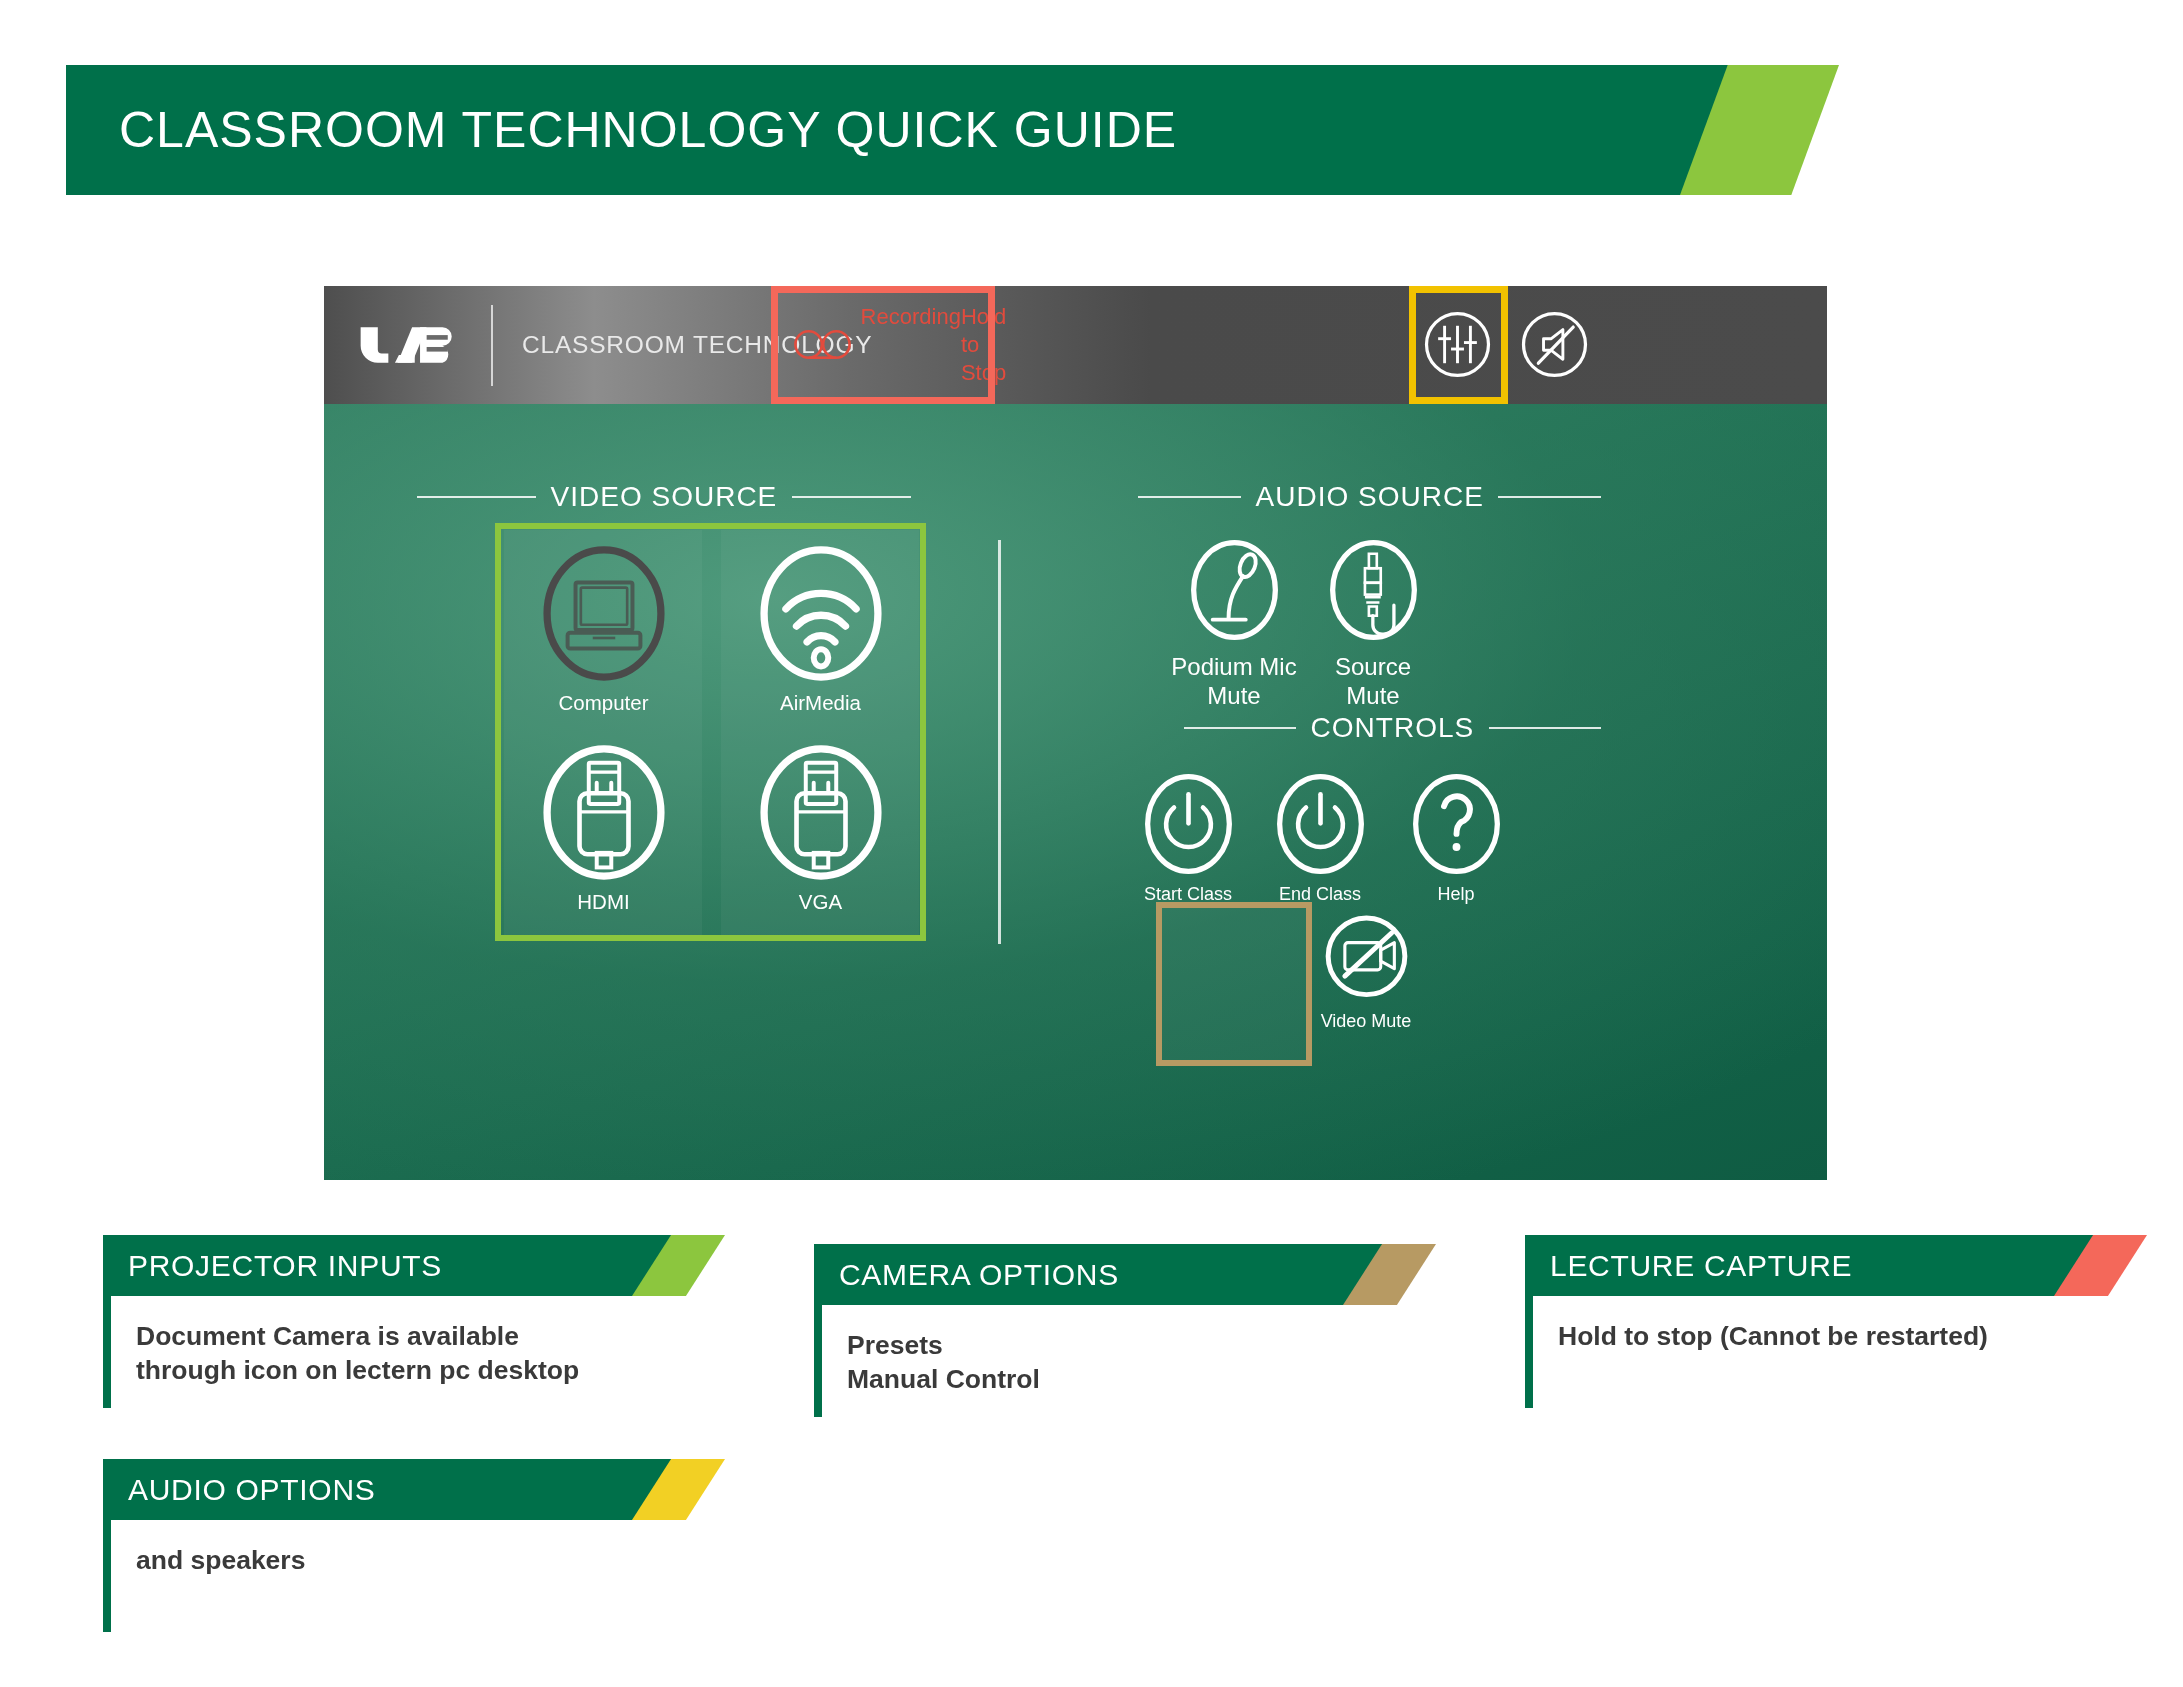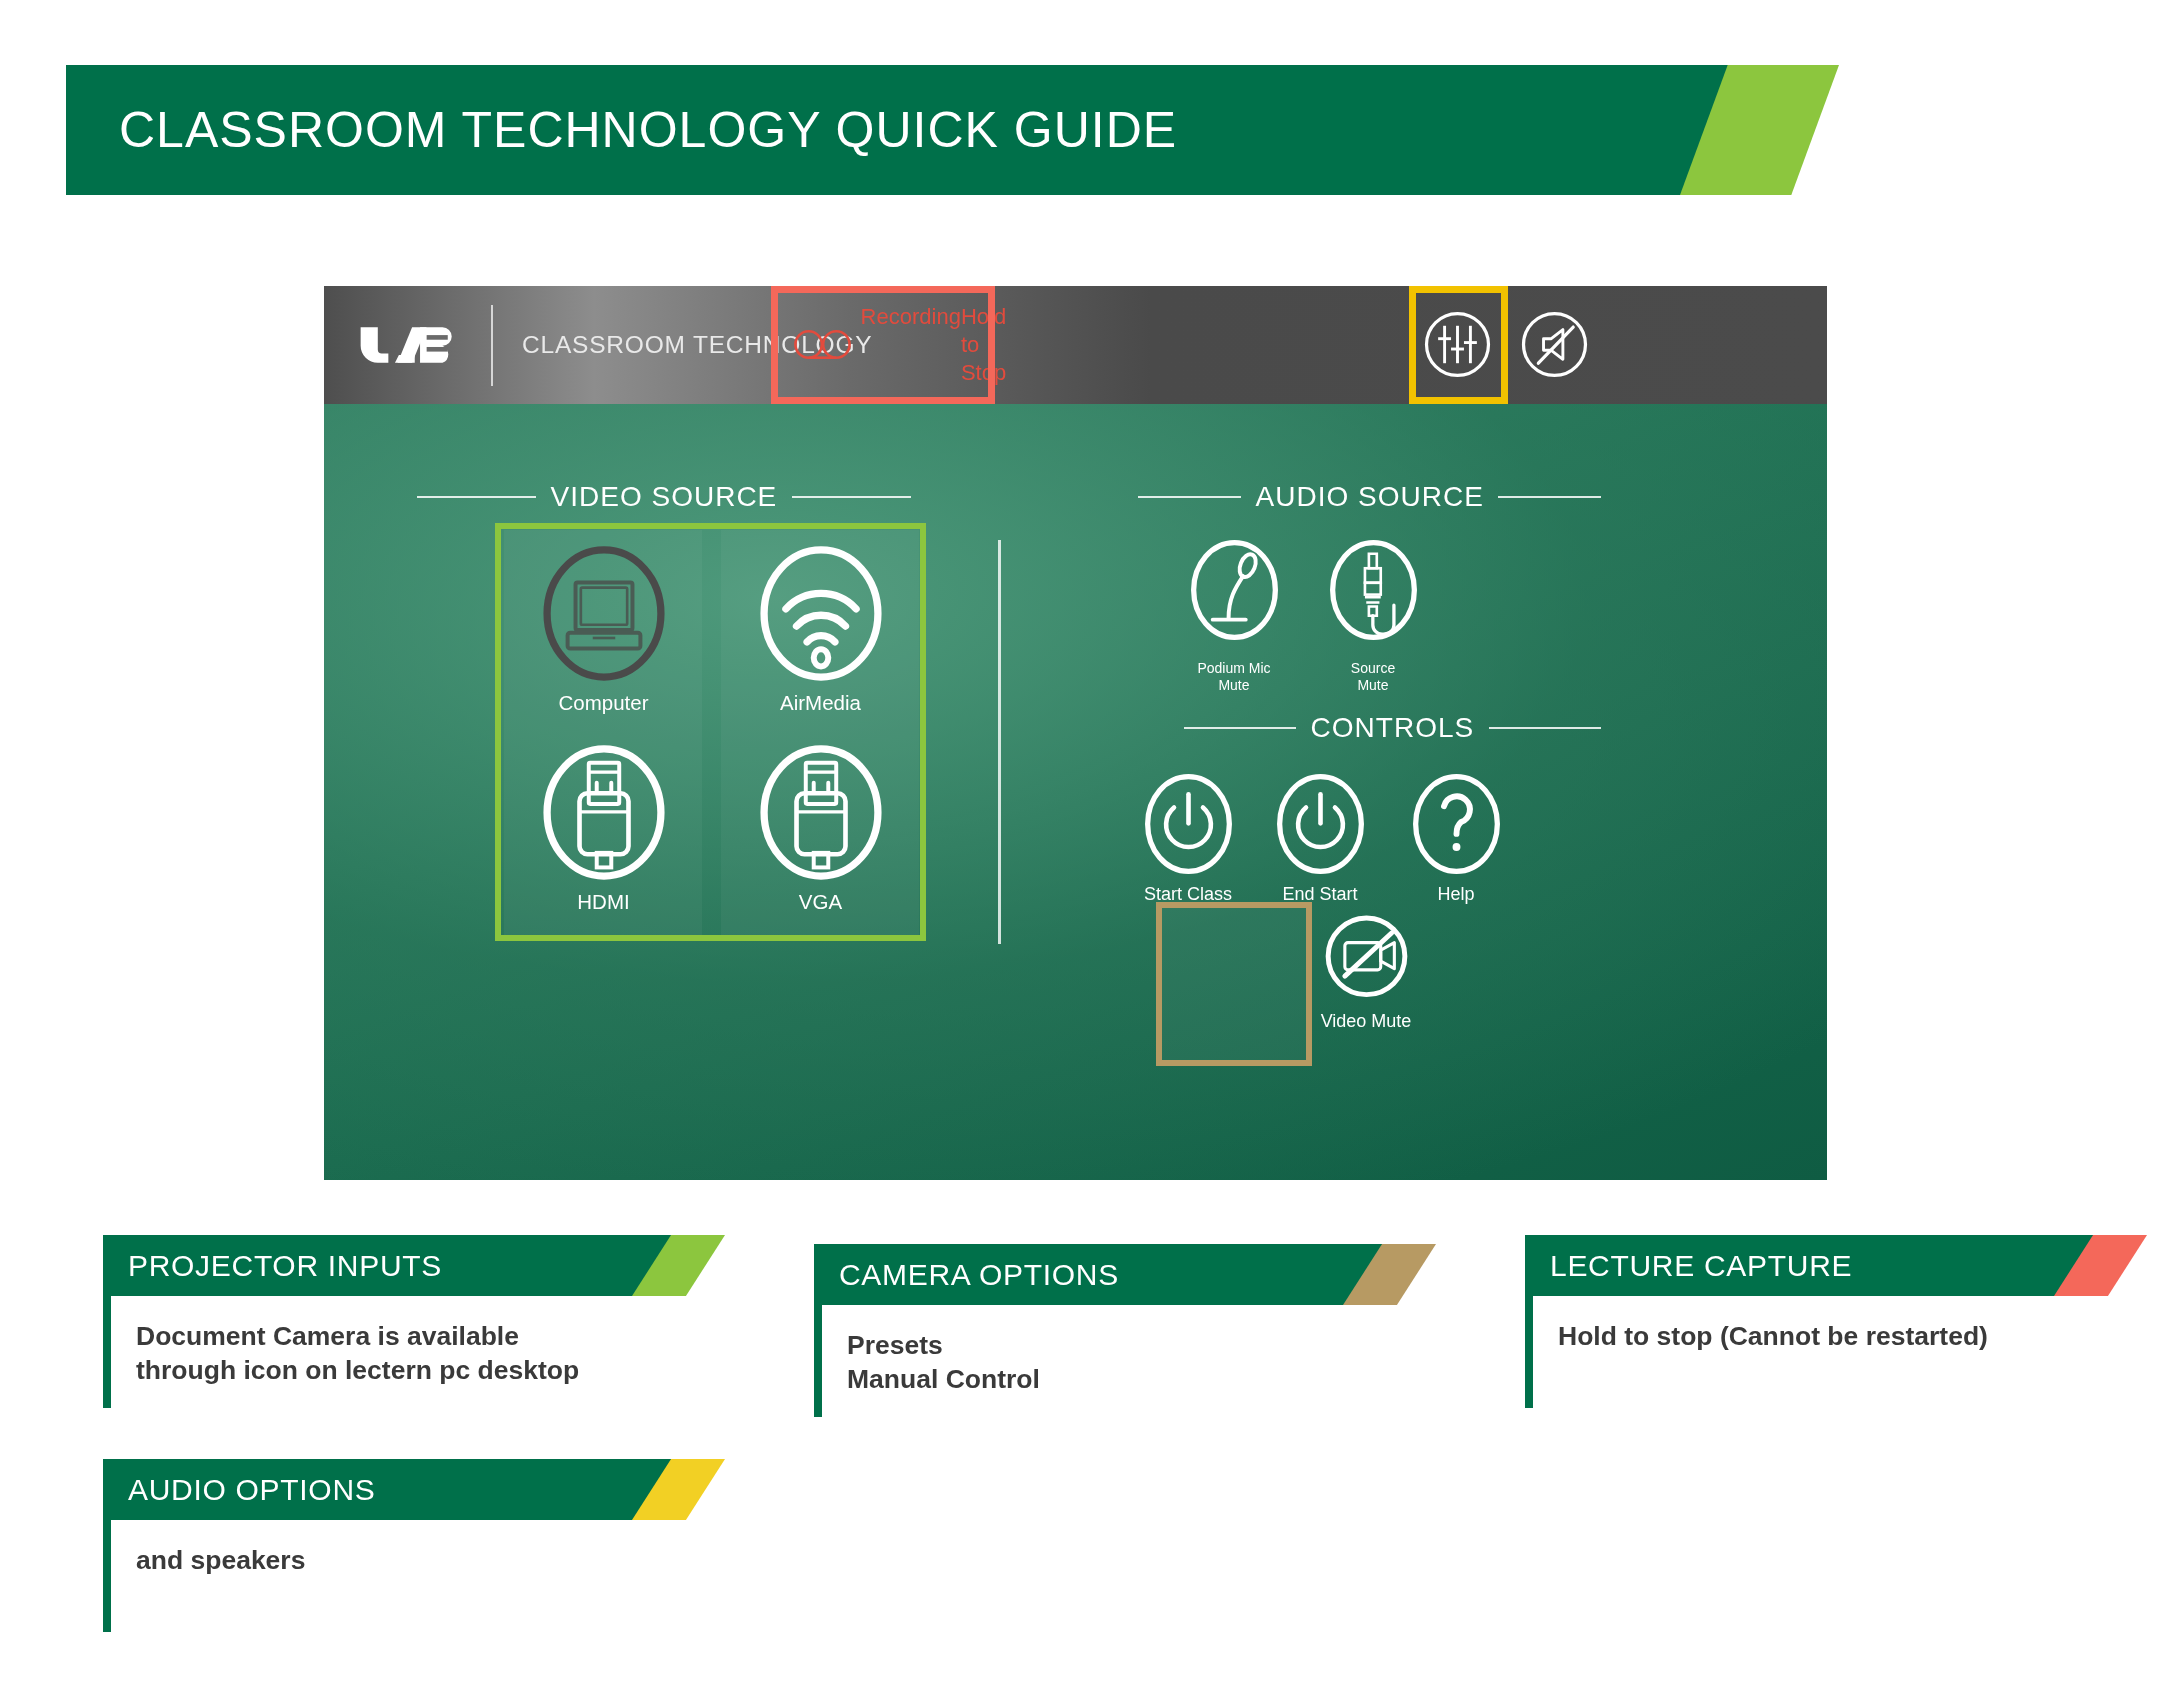--- a/index.html
+++ b/index.html
@@ -190,21 +190,21 @@
   
   #col-divider {
     position: absolute; left: 674px; top: 136px;
     width: 2.6px; height: 404px;
     background: rgba(255,255,255,0.8);
   }
 
   
   #tile-podium  { left: 837px; top: 130px; width: 146px; }
   #tile-source  { left: 976px; top: 130px; width: 146px; }
-  #tile-podium .tlabel, #tile-source .tlabel { margin-top: 14px; font-size: 14px; }
+  #tile-podium .tlabel, #tile-source .tlabel { margin-top: 6px; font-size: 24px; }
 
   
   #tile-start { left: 791px; top: 364px; width: 146px; }
   #tile-end   { left: 923px; top: 364px; width: 146px; }
   #tile-help  { left: 1059px; top: 364px; width: 146px; }
   #tile-start .tlabel, #tile-end .tlabel, #tile-help .tlabel { margin-top: 4px; font-size: 18px; }
 
   #tile-camera { left: 844px; top: 504px; width: 132px; }
   #tile-videomute { left: 976px; top: 504px; width: 132px; }
   #tile-camera .tlabel, #tile-videomute .tlabel { margin-top: 4px; font-size: 18px; }
@@ -465,21 +465,21 @@
     </div>
 
     <div class="tile" id="tile-end">
       <span class="circ">
         <svg viewBox="0 0 150 170" width="99" height="112" aria-hidden="true">
           <ellipse cx="75" cy="85" rx="62" ry="72" fill="none" stroke="#ffffff" stroke-width="8"></ellipse>
           <path d="M53 60 a34 34 0 1 0 44 0" fill="none" stroke="#ffffff" stroke-width="7" stroke-linecap="round"></path>
           <path d="M75 40 v44" stroke="#ffffff" stroke-width="7" stroke-linecap="round"></path>
         </svg>
       </span>
-      <span class="tlabel">End Start</span>
+      <span class="tlabel">End Class</span>
     </div>
 
     <div class="tile" id="tile-help">
       <span class="circ">
         <svg viewBox="0 0 150 170" width="99" height="112" aria-hidden="true">
           <ellipse cx="75" cy="85" rx="62" ry="72" fill="none" stroke="#ffffff" stroke-width="8"></ellipse>
           <path d="M56 58 a20 20 0 1 1 26 24 c-6 5 -7 10 -7 18" fill="none" stroke="#ffffff" stroke-width="9" stroke-linecap="round"></path>
           <circle cx="75" cy="120" r="6" fill="#ffffff"></circle>
         </svg>
       </span>

